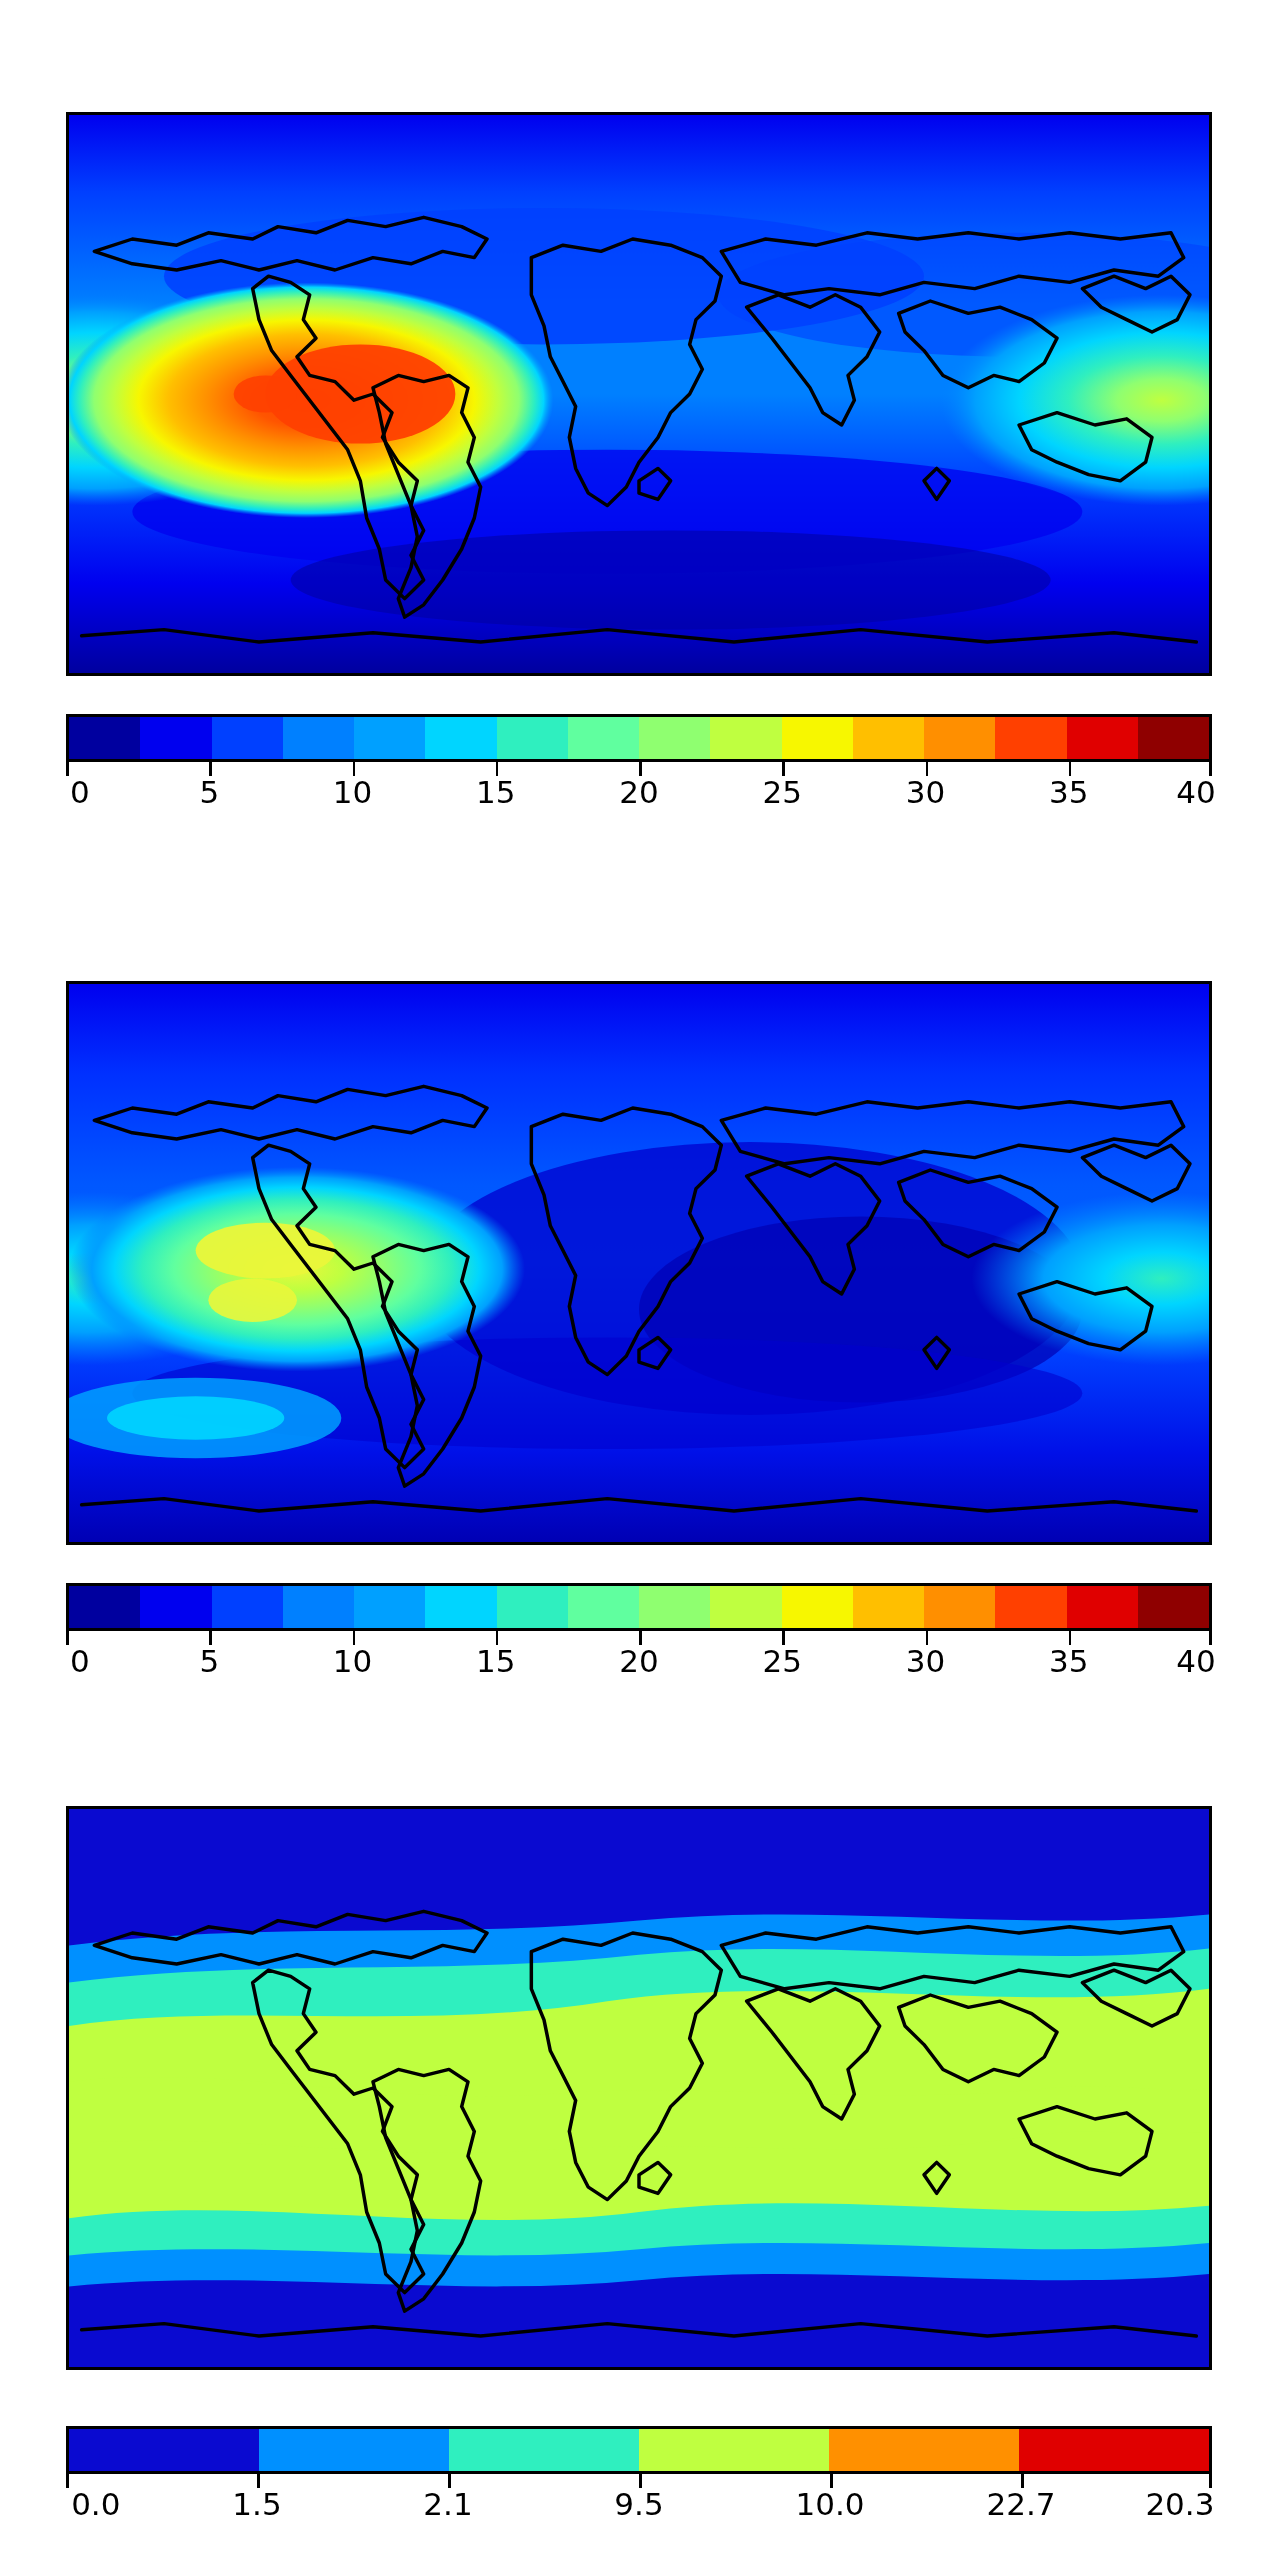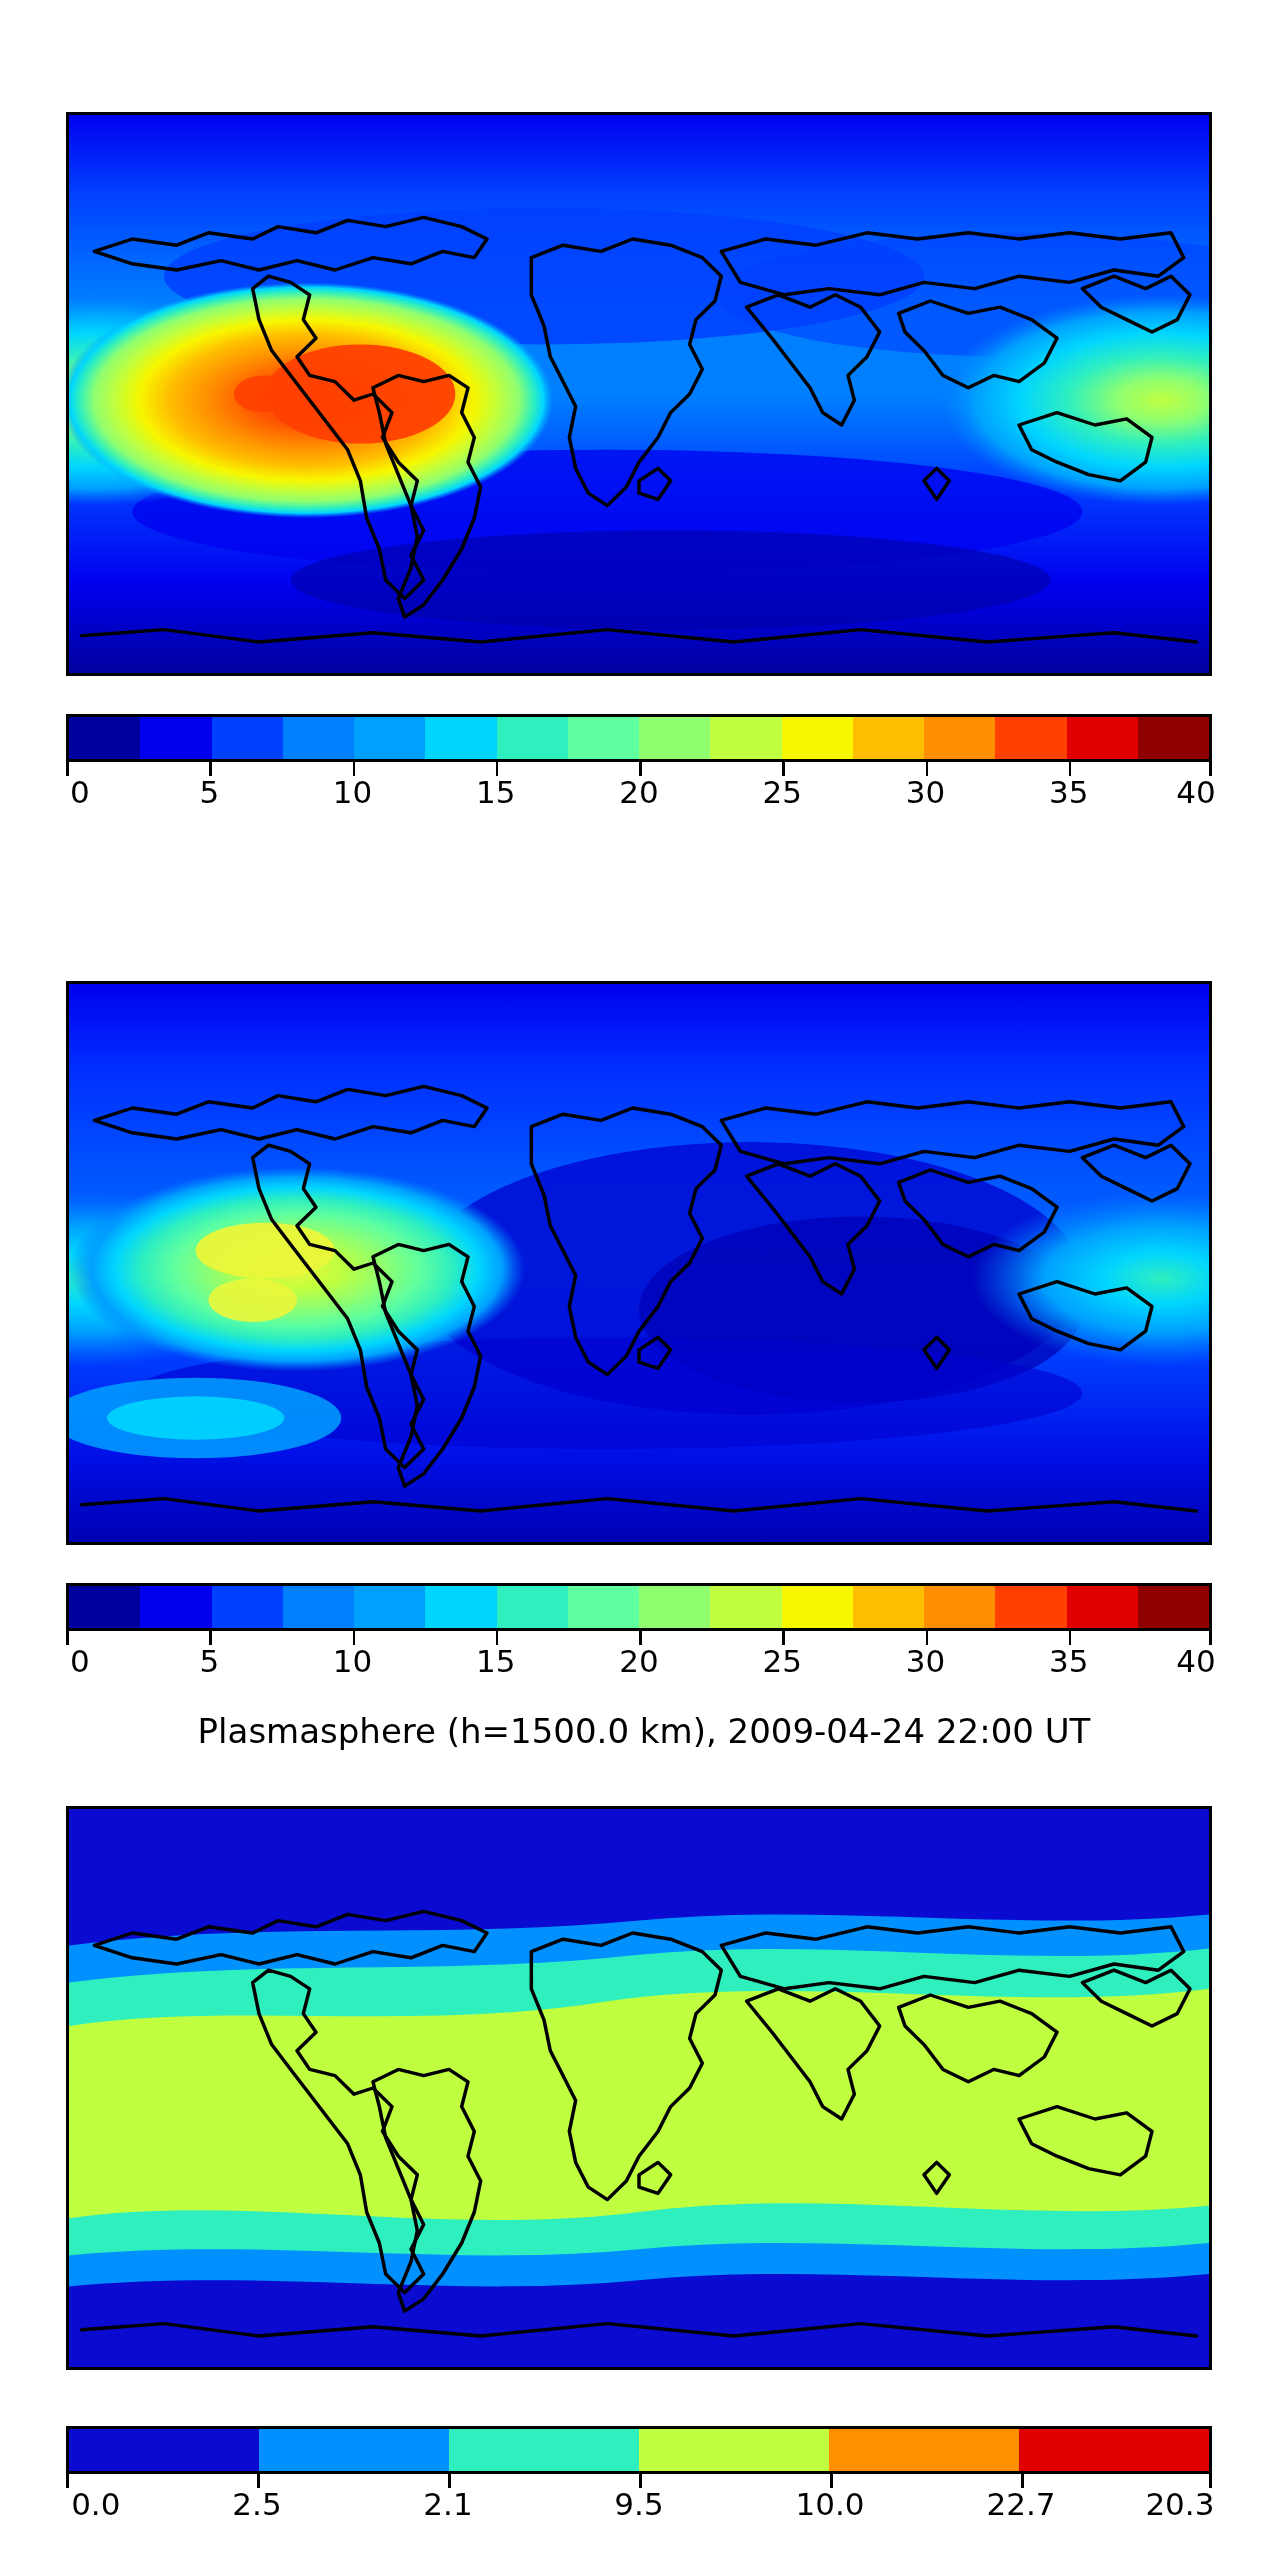--- a/index.html
+++ b/index.html
@@ -243,23 +243,20 @@
       <span style="left:25%">10</span>
       <span style="left:37.5%">15</span>
       <span style="left:50%">20</span>
       <span style="left:62.5%">25</span>
       <span style="left:75%">30</span>
       <span style="left:87.5%">35</span>
       <span style="left:98.6%">40</span>
     </div>
   </div>
 
-  <div class="panel" style="top:1714px;">
-    <div class="ptitle">Plasmasphere (h=1500.0 km), 2009-04-24 22:00 UT</div>
-  </div>
 
   <div class="mapbox" style="top:1806px;height:564px;">
     <div class="mapinner">
       <svg class="mapsvg" viewBox="0 0 360 180" preserveAspectRatio="none">
         <rect x="0" y="0" width="360" height="180" fill="#0a0ad0"></rect>
         <path d="M0,44 C60,36 120,42 180,36 C240,30 300,40 360,34 L360,150 C300,156 240,146 180,152 C120,158 60,148 0,154 Z" fill="#0090ff"></path>
         <path d="M0,56 C60,48 120,54 180,47 C240,41 300,52 360,45 L360,140 C300,146 240,136 180,142 C120,148 60,138 0,144 Z" fill="#2fefbf"></path>
         <path d="M0,70 C50,62 110,72 170,62 C230,53 300,66 360,58 L360,128 C300,134 240,122 180,130 C120,138 55,124 0,132 Z" fill="#bfff40"></path>
         <path d="M0,88 C50,82 100,96 150,92 C200,88 260,96 310,90 C330,88 348,92 360,90 L360,104 C340,106 320,102 300,106 C250,114 200,106 150,110 C100,114 50,104 0,108 Z" fill="#bfff40"></path>
         <g fill="none" stroke="#000" stroke-width="1.1" stroke-linejoin="round" stroke-linecap="round">
@@ -293,21 +290,21 @@
       <i style="left:0%"></i>
         <i style="left:16.666%"></i>
         <i style="left:33.333%"></i>
       <i style="left:50%"></i>
         <i style="left:66.666%"></i>
         <i style="left:83.333%"></i>
       <i style="left:calc(100% - 2.6px)"></i>
     </div>
     <div class="clabels">
       <span style="left:2.6%">0.0</span>
-      <span style="left:16.666%">2.5</span>
+      <span style="left:16.666%">1.5</span>
       <span style="left:33.333%">2.1</span>
       <span style="left:50%">9.5</span>
       <span style="left:66.666%">10.0</span>
       <span style="left:83.333%">22.7</span>
       <span style="left:97.2%">20.3</span>
     </div>
   </div>
 
 </div>
 

